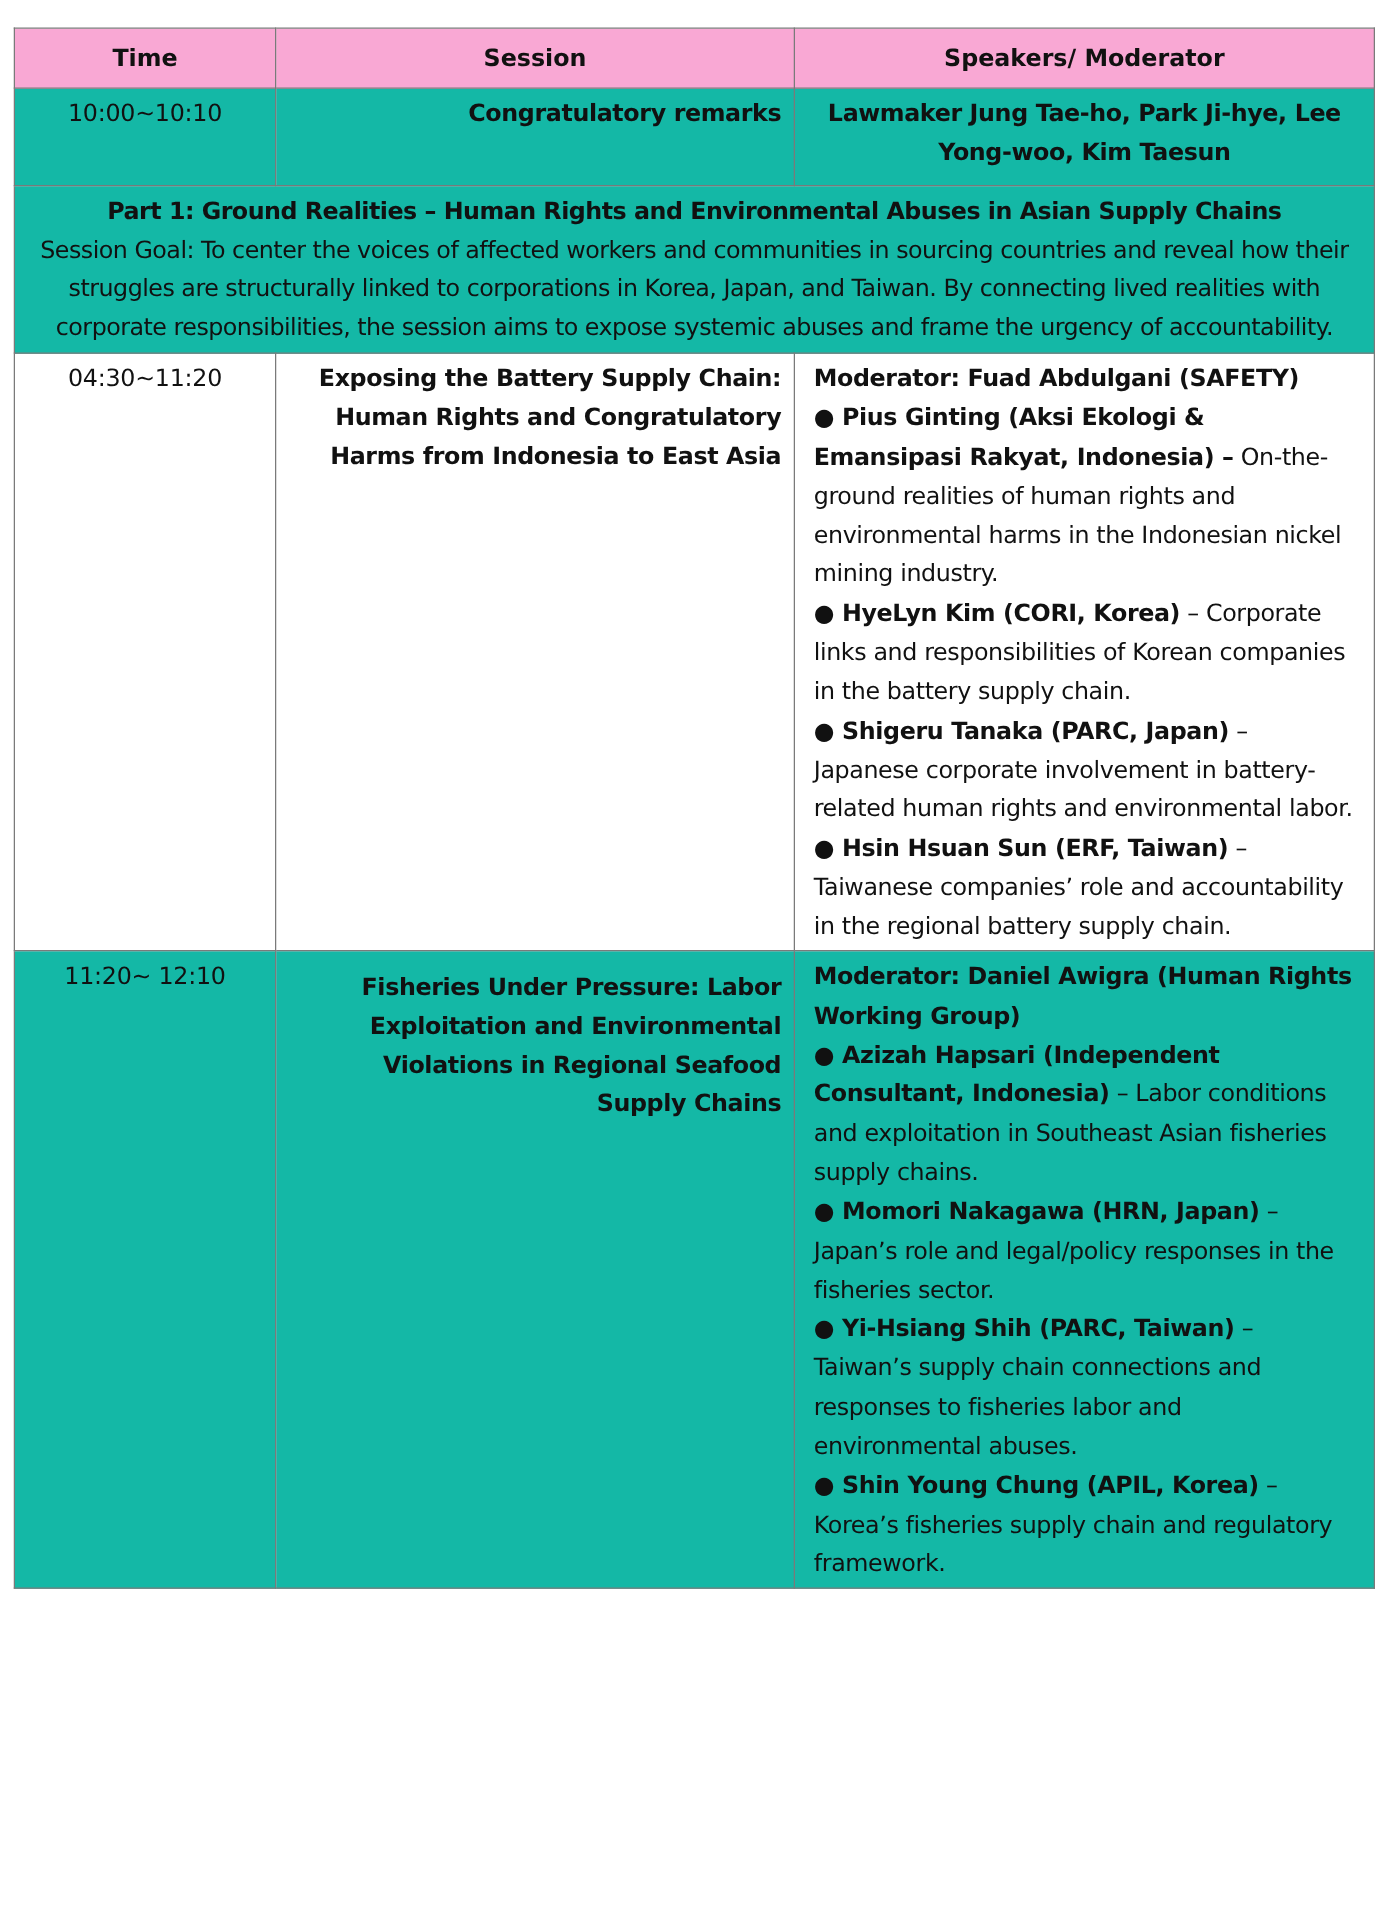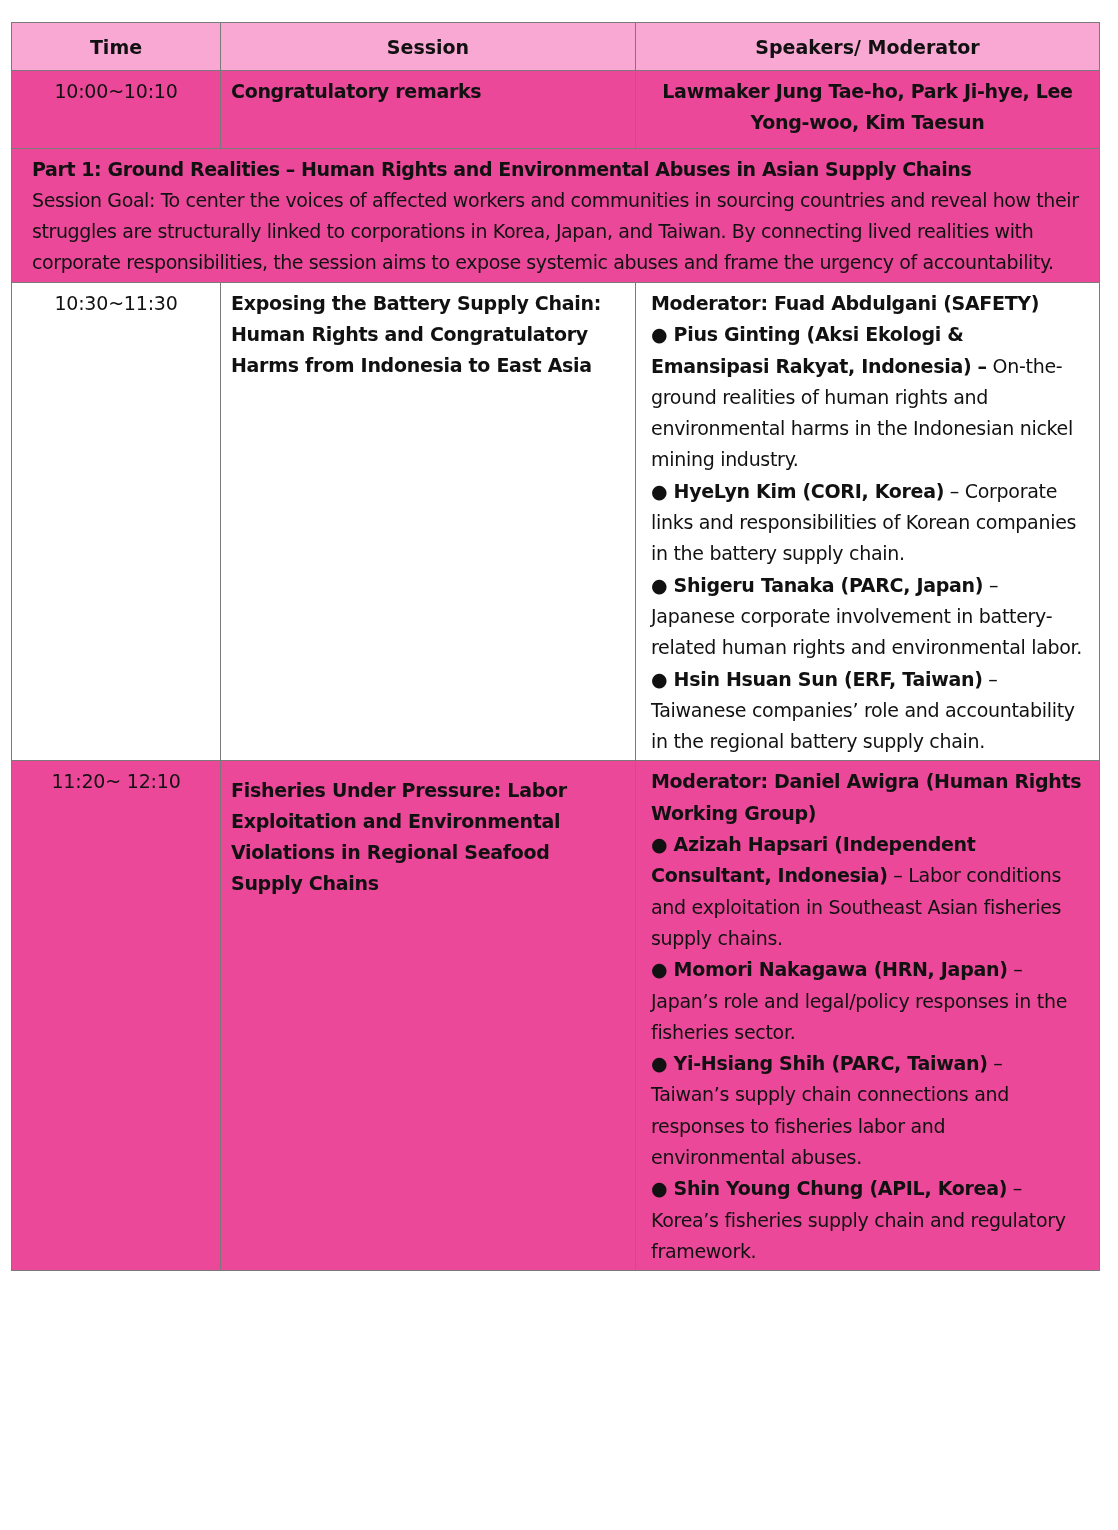--- a/index.html
+++ b/index.html
@@ -8,27 +8,27 @@
     position:absolute; left:11px; top:22px; width:1088px;
     border-collapse:collapse; table-layout:fixed;
   }
   table.agenda td, table.agenda th {
     border:1.5px solid #7a7a7a; vertical-align:top; padding:0;
   }
   col.c-time { width:209px; }
   col.c-session { width:415px; }
   col.c-speakers { width:464px; }
   th { background:#f9a8d4; font-weight:bold; font-size:19px; height:47px; text-align:center; vertical-align:middle !important; }
-  .shaded { background:#ec4899; }
+  .shaded { background:#14b8a6; }
   .time { text-align:center; font-size:19px; padding-top:9px !important; letter-spacing:-0.2px; }
-  .sess { text-align:left; font-weight:bold; font-size:19px; line-height:31px; padding:5px 10px 0 10px !important; letter-spacing:-0.3px; }
+  .sess { text-align:right; font-weight:bold; font-size:19px; line-height:31px; padding:5px 10px 0 10px !important; letter-spacing:-0.3px; }
   .spk-c { text-align:center; font-weight:bold; font-size:19px; line-height:31px; padding:5px 8px 0 8px !important; letter-spacing:-0.3px; }
   .spk-l { text-align:left; font-size:19px; line-height:31.3px; padding:5px 14px 3px 15px !important; letter-spacing:-0.3px; }
   .spk-l .b { font-weight:bold; }
-  .part { text-align:left; font-size:19px; line-height:31px; padding:5px 20px 4px 20px !important; letter-spacing:-0.4px;margin-top:12px; }
+  .part { text-align:center; font-size:19px; line-height:31px; padding:5px 20px 4px 20px !important; letter-spacing:-0.4px;margin-top:12px; }
   .part .pt { font-weight:bold; display:block; }
   .r1 td { height:68px; }
   .r2 td { height:130px; }
 </style>
 </head>
 <body>
 
 <table class="agenda">
   <colgroup>
       <col class="c-time">
@@ -52,21 +52,21 @@
         <div>Lawmaker Jung Tae-ho, Park Ji-hye, Lee Yong-woo, Kim Taesun</div>
       </td>
     </tr>
     <tr class="shaded">
       <td colspan="3" class="part">
         <span class="pt">Part 1: Ground Realities – Human Rights and Environmental Abuses in Asian Supply Chains</span>
         <span>Session Goal: To center the voices of affected workers and communities in sourcing countries and reveal how their struggles are structurally linked to corporations in Korea, Japan, and Taiwan. By connecting lived realities with corporate responsibilities, the session aims to expose systemic abuses and frame the urgency of accountability.</span>
       </td>
     </tr>
     <tr>
-      <td class="time">10:30~11:30</td>
+      <td class="time">04:30~11:20</td>
       <td class="sess">Exposing the Battery Supply Chain: Human Rights and Congratulatory Harms from Indonesia to East Asia</td>
       <td class="spk-l">
         <div class="b">Moderator: Fuad Abdulgani (SAFETY)</div>
         <div><span class="b">● Pius Ginting (Aksi Ekologi &amp; Emansipasi Rakyat, Indonesia) –</span><span> On-the-ground realities of human rights and environmental harms in the Indonesian nickel mining industry.</span></div>
         <div><span class="b">● HyeLyn Kim (CORI, Korea)</span><span> – Corporate links and responsibilities of Korean companies in the battery supply chain.</span></div>
         <div><span class="b">● Shigeru Tanaka (PARC, Japan)</span><span> – Japanese corporate involvement in battery-related human rights and environmental labor.</span></div>
         <div><span class="b">● Hsin Hsuan Sun (ERF, Taiwan)</span><span> – Taiwanese companies’ role and accountability in the regional battery supply chain.</span></div>
       </td>
     </tr>
     <tr class="shaded">

